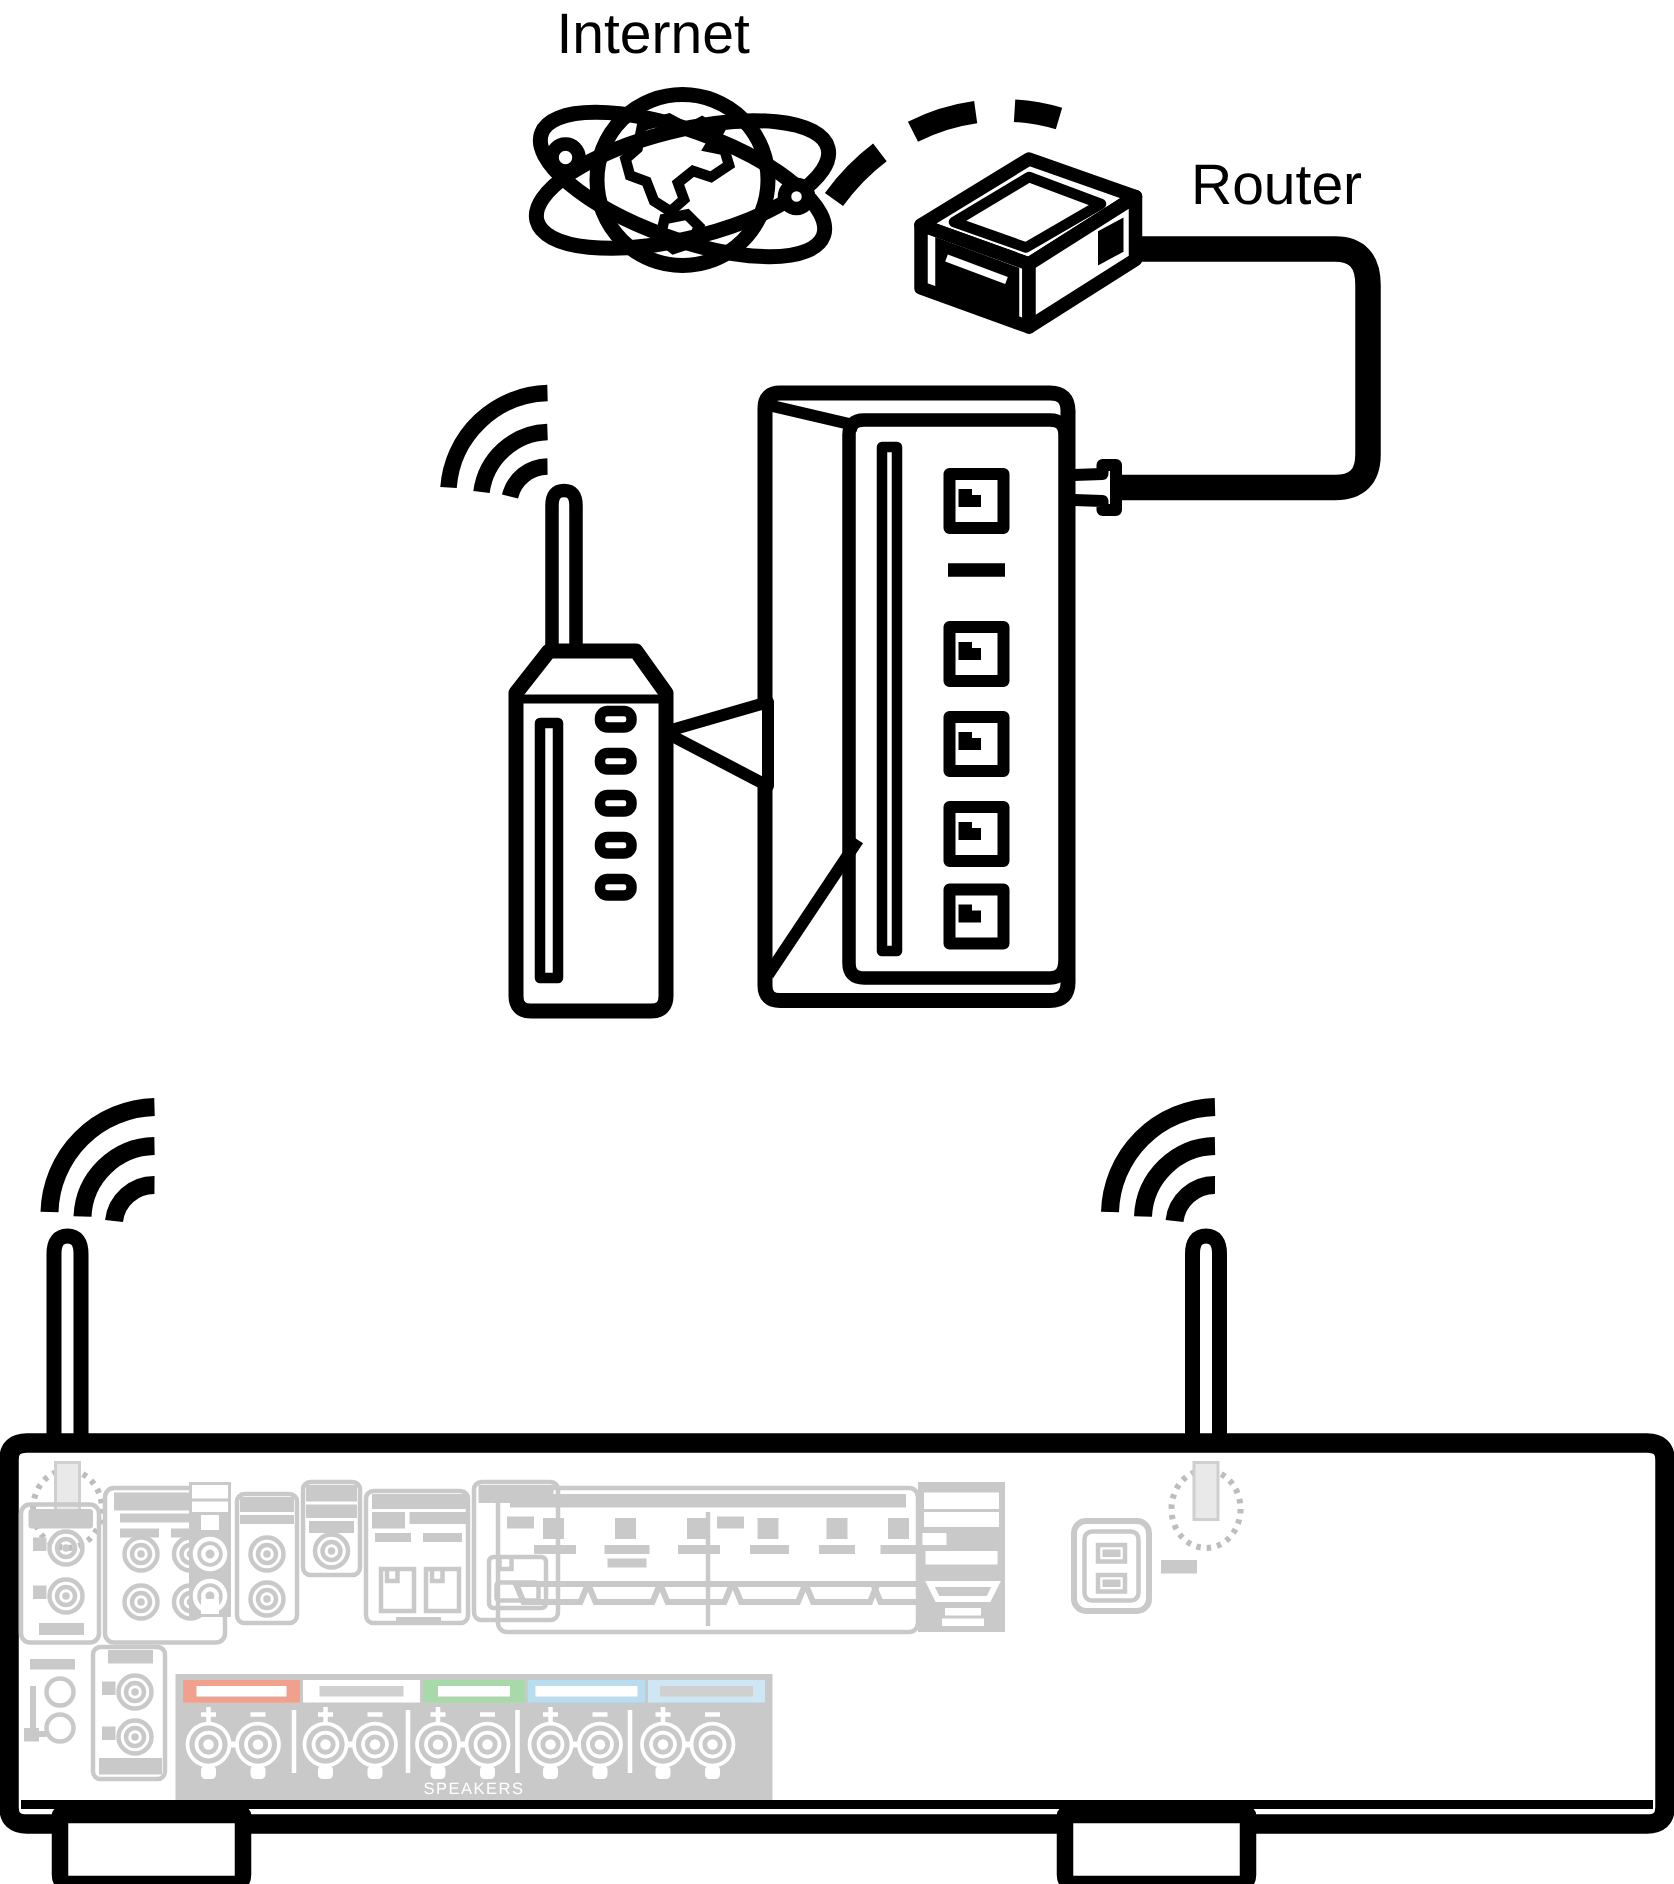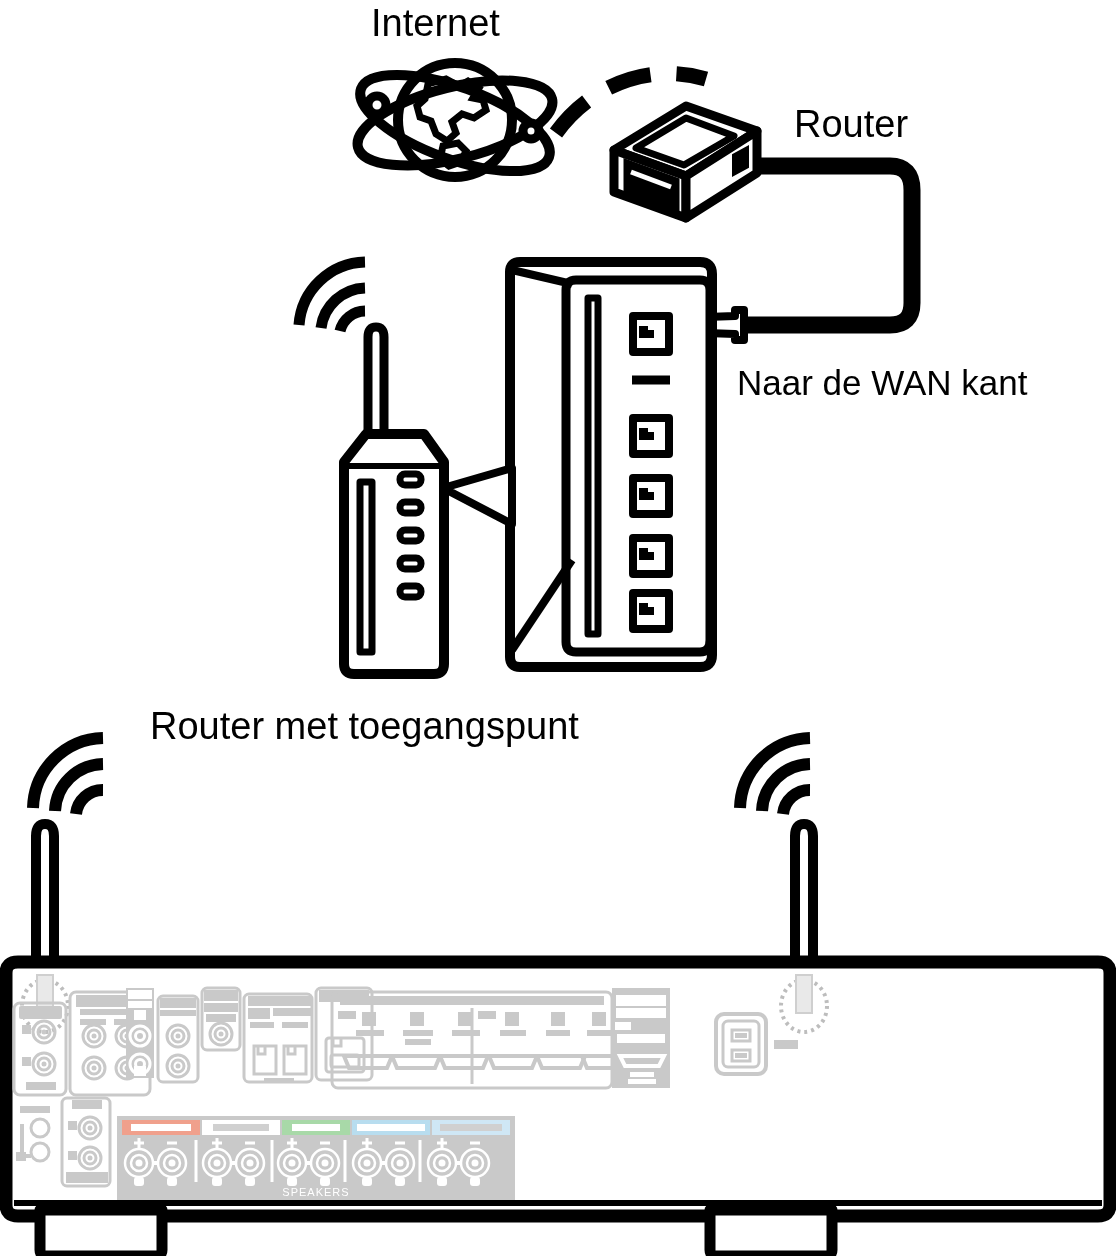--- a/index.html
+++ b/index.html
@@ -13,22 +13,20 @@
   #label-router-ap{left:150px;top:705px;font-size:38px;}
   svg{position:absolute;left:0;top:0;}
 </style>
 </head>
 <body>
 
 <div class="stage">
 
   <div class="lbl" id="label-internet">Internet</div>
   <div class="lbl" id="label-modem">Router</div>
-  <div class="lbl" id="label-wan">Naar de WAN kant</div>
-  <div class="lbl" id="label-router-ap">Router met toegangspunt</div>
 
   <svg width="1116" height="1256" viewBox="0 0 1116 1256">
 
     <g stroke="#000" fill="none" stroke-width="9">
 
       <circle cx="455" cy="120" r="57" stroke-width="10"></circle>
 
       <ellipse cx="455" cy="123" rx="100" ry="36" transform="rotate(-14 455 123)" stroke-width="10"></ellipse>
 
       <ellipse cx="455" cy="123" rx="100" ry="36" transform="rotate(20 455 123)" stroke-width="10"></ellipse>

